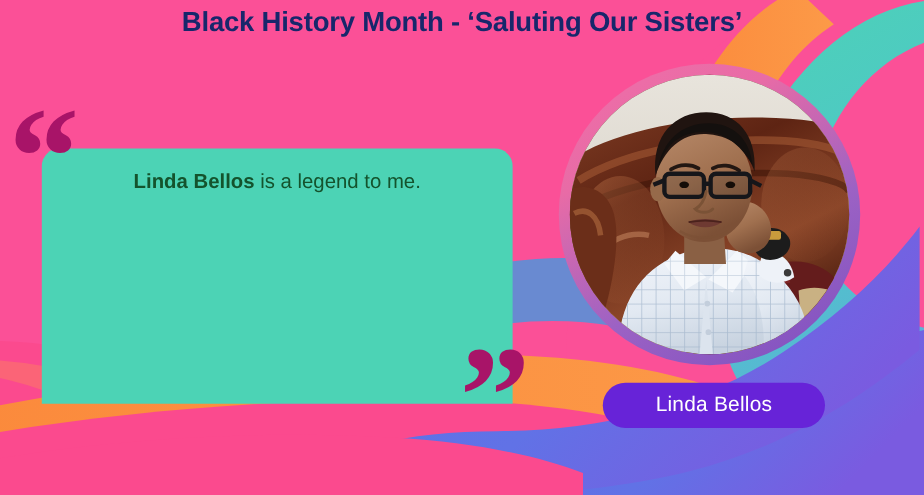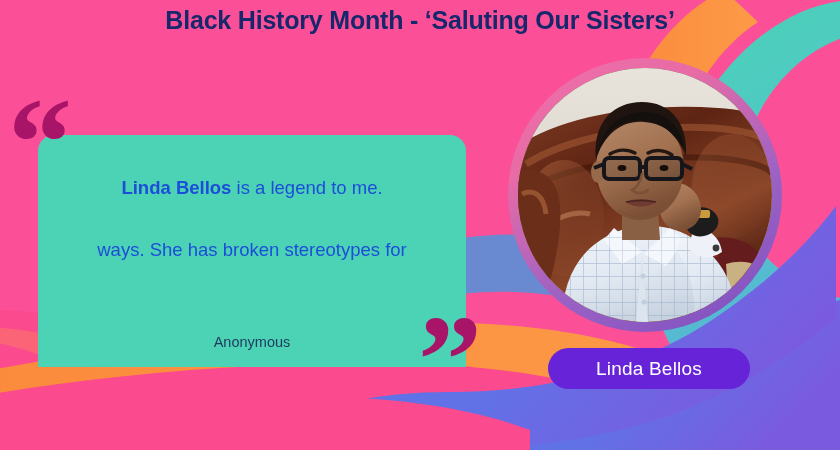--- a/index.html
+++ b/index.html
@@ -30,25 +30,24 @@
   #quote-card{
     position:absolute;left:38px;top:135px;width:428px;height:232px;
     background:#4CD3B5;
     border-radius:16px 16px 0 0;
     z-index:25;
     box-sizing:border-box;
     padding:14px 18px 0 18px;
     text-align:center;
   }
   #quote-text{
-    color:#1d4ed8;
+    color:#14532d;
     font-size:18.5px;
     line-height:31px;
     font-weight:400;
-    margin-top:23px;
   }
   #quote-text b{font-weight:bold;}
   #quote-attrib{
     margin-top:6px;
     color:#1E3A5F;
     font-size:14.5px;
     line-height:18px;
   }
 
   
@@ -175,25 +174,24 @@
   </svg>
 
   <div id="title">Black History Month - ‘Saluting Our Sisters’</div>
 
   <div class="qmark" id="qmark-open">“</div>
 
   <div id="quote-card">
     <div id="quote-text">
       <b>Linda Bellos</b><span> is a legend to me.</span><br>
       <br>
-      <span>ways. She has broken stereotypes for</span><br>
+      <br>
       <br>
       <br>
     </div>
-    <div id="quote-attrib">Anonymous</div>
   </div>
 
   <div class="qmark" id="qmark-close">”</div>
 
   <div id="portrait-wrap">
     <div id="portrait">
       <svg viewBox="0 0 254 254" preserveAspectRatio="xMidYMid slice">
         <defs>
           <linearGradient id="sofa" x1="0" y1="0" x2="0.6" y2="1">
             <stop offset="0%" stop-color="#7C3A22"></stop>

